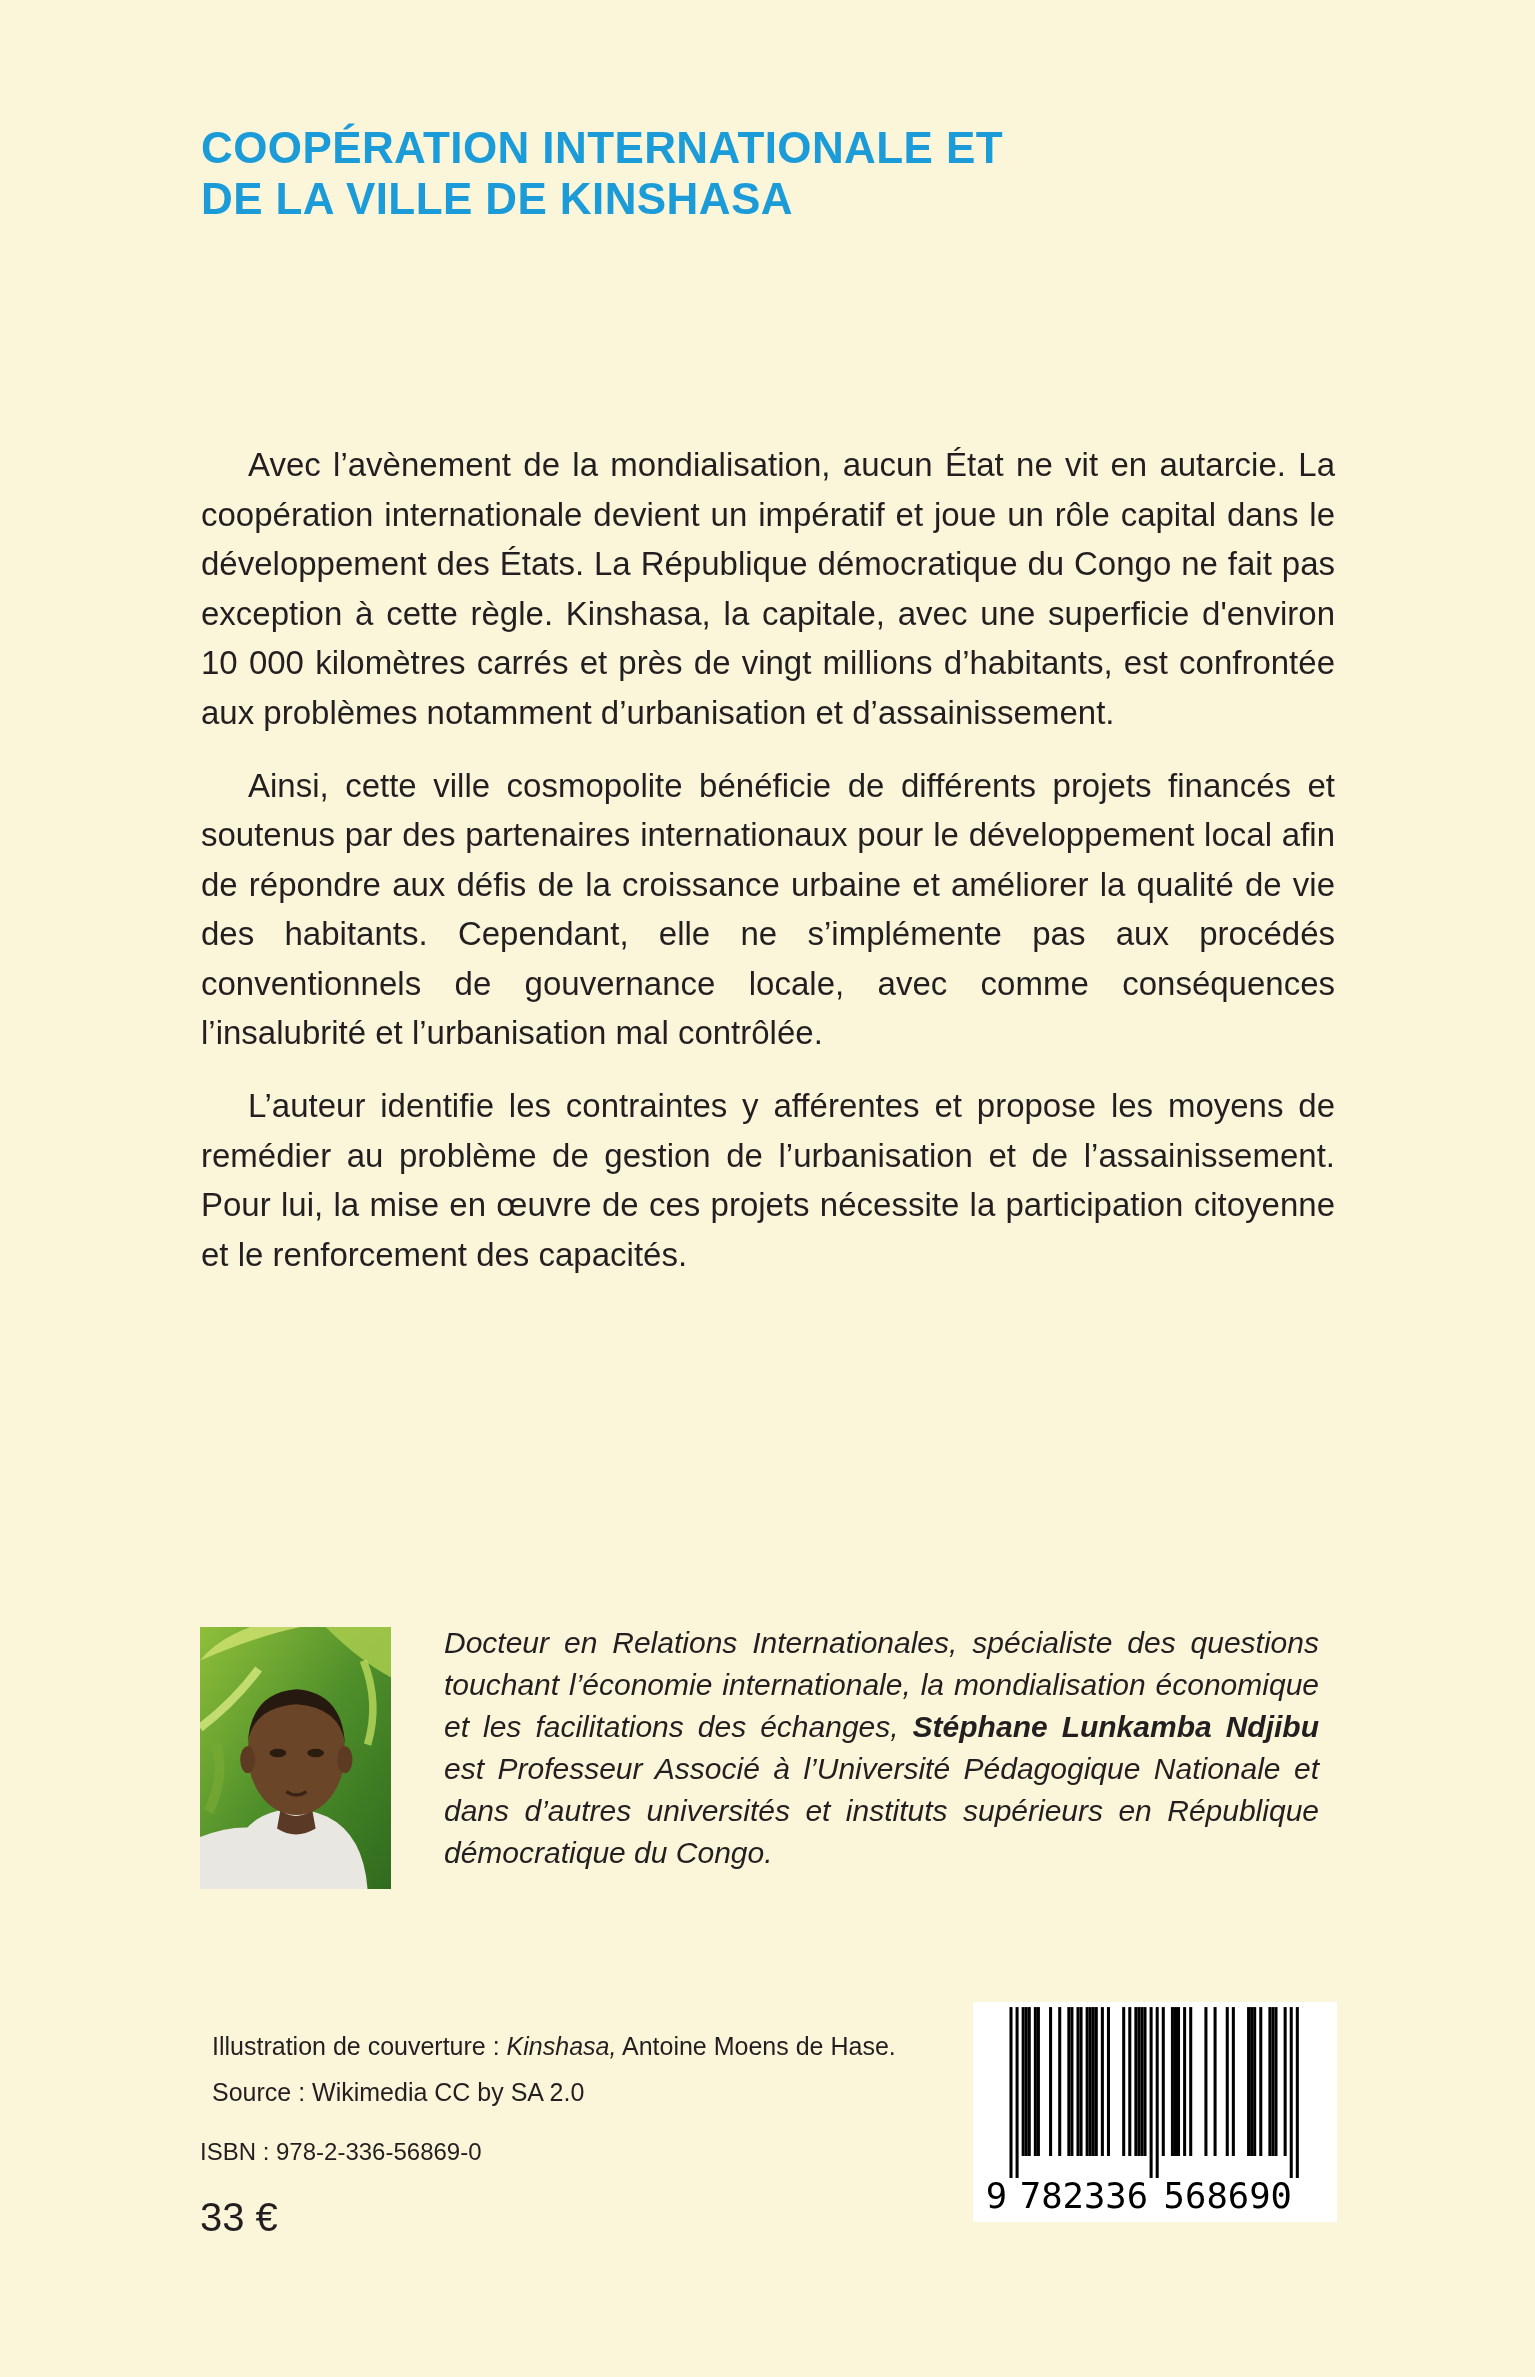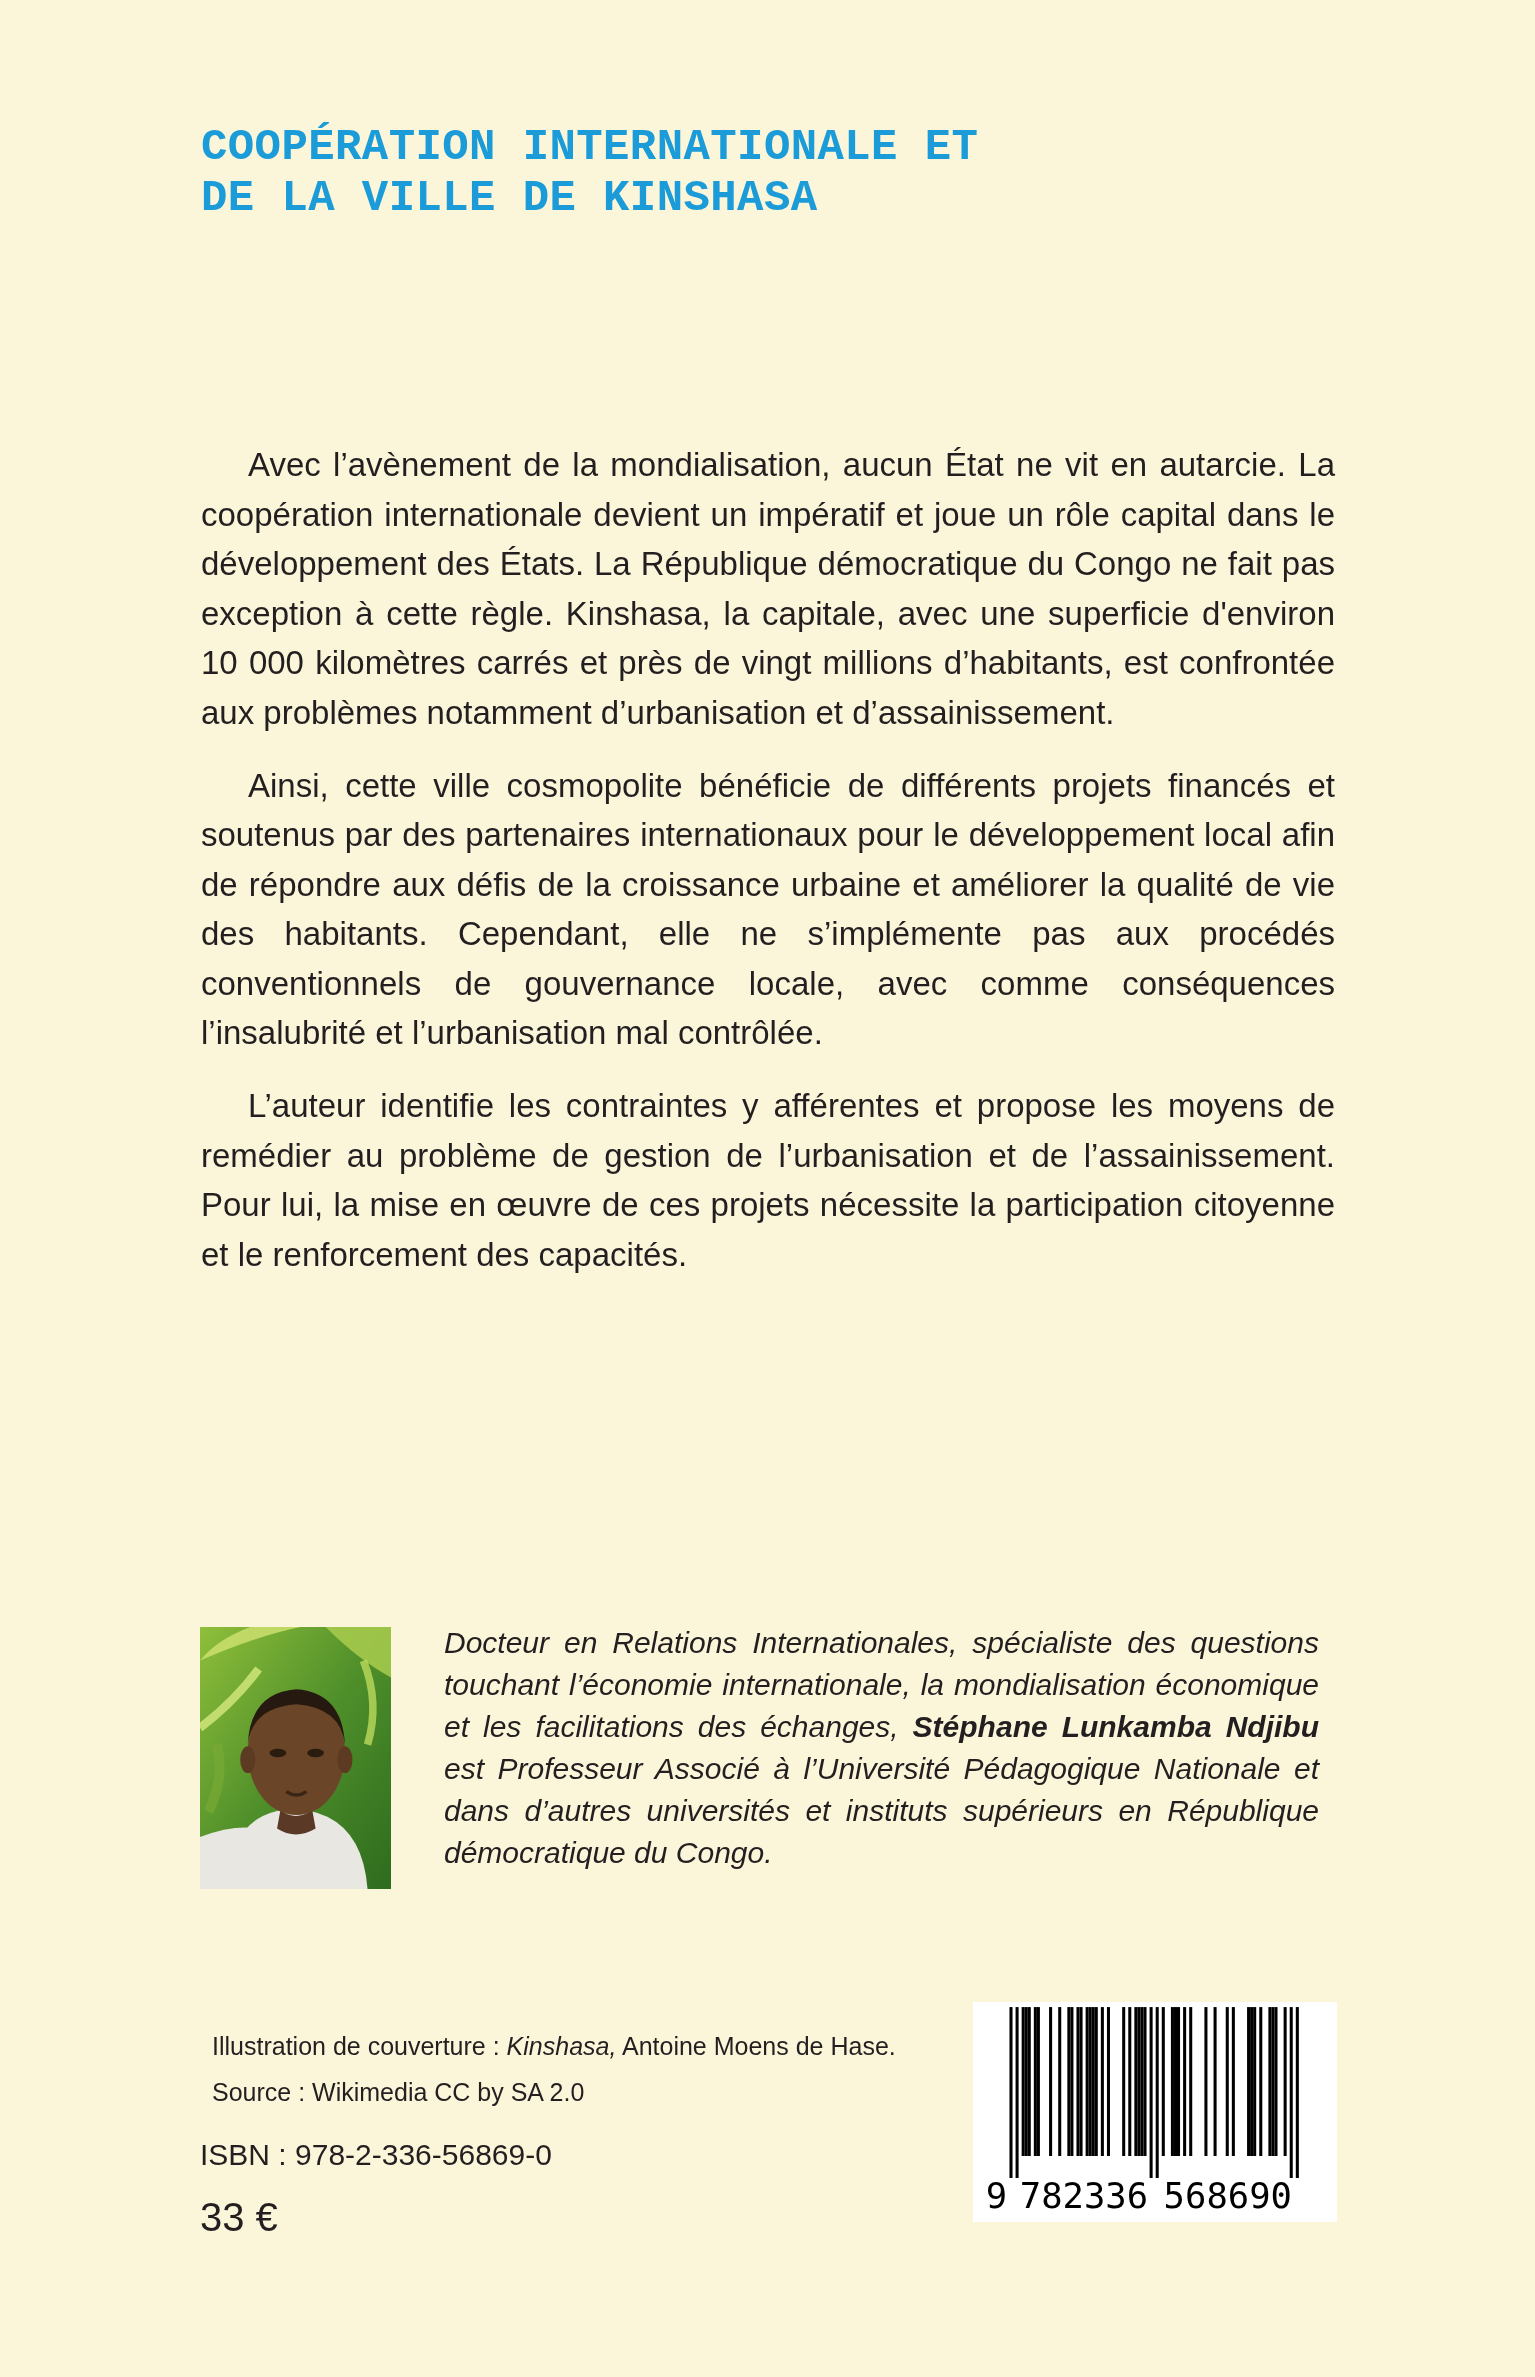--- a/index.html
+++ b/index.html
@@ -8,39 +8,39 @@
     background:#FBF6DA;
     font-family:"Liberation Sans",sans-serif;
     color:#231f20;
     overflow:hidden;
   }
   .page{position:absolute;inset:0;}
 
   
   .title-block{position:absolute;left:201px;right:193px;top:122px;}
   .book-title{margin:0;color:#1B9CD8;font-size:44px;line-height:1.16;font-weight:bold;letter-spacing:0.4px;}
-  .title-line{display:block;font-family:Liberation Mono, monospace;}
+  .title-line{display:block;}
   .book-subtitle{margin:13.4px 0 0;font-size:37px;font-weight:bold;color:#231f20;letter-spacing:0.2px;}
 
   
   .synopsis{position:absolute;left:201px;right:200px;top:440px;font-size:33px;line-height:1.5;text-align:justify;}
   .synopsis p{margin:0 0 23.5px;text-indent:47px;}
 
   
   .author{position:absolute;left:200px;right:200px;top:1627px;display:flex;gap:37px;align-items:flex-start;}
   .photo{width:191px;height:262px;flex:none;overflow:hidden;}
   .photo svg{display:block;width:100%;height:100%;}
   .bio{margin:-5px 16px 0;font-size:30px;line-height:1.4;font-style:italic;text-align:justify;}
   .author-name{font-weight:bold;font-style:italic;}
 
   
   .credit{position:absolute;left:200px;top:2018px;font-size:25px;line-height:1.35;}
   .credit p{margin:12px;}
   .credit em{font-style:italic;}
-  .isbn{position:absolute;left:200px;top:2138px;font-size:30px;}
+  .isbn{position:absolute;left:200px;top:2138px;font-size:24px;}
   .price{position:absolute;left:200px;top:2195px;font-size:40px;}
 
   
   .barcode-box{position:absolute;left:973px;top:2002px;width:364px;height:220px;background:#ffffff;}
   .barcode-box svg{position:absolute;inset:0;width:100%;height:100%;}
   .barcode-digits{font-family:"DejaVu Sans Mono",monospace;font-size:42px;fill:#000;}
 </style>
 </head>
 <body>
 

